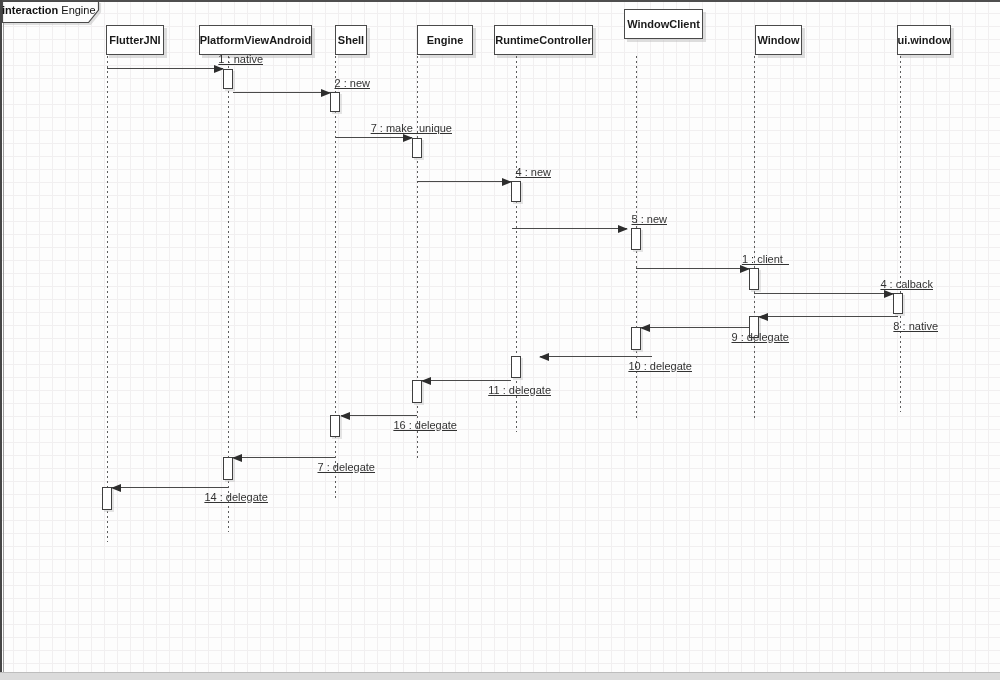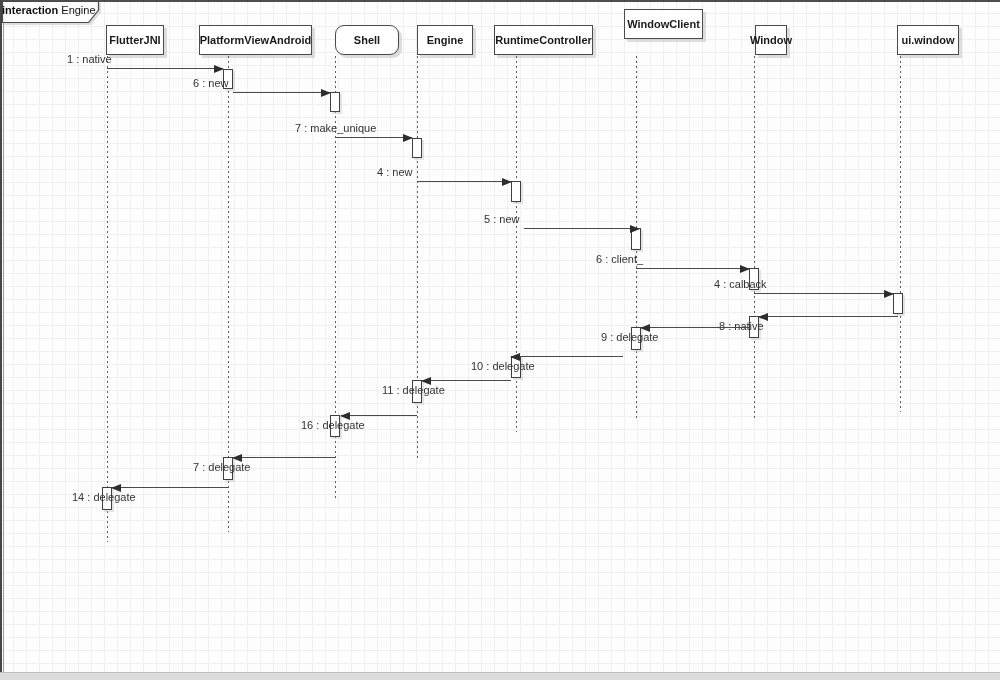--- a/index.html
+++ b/index.html
@@ -42,22 +42,22 @@
     position:absolute; width:10px; box-sizing:border-box;
     background:#ffffff; border:1px solid #3f3f3f;
     box-shadow:2px 2px 0 rgba(190,190,190,.4);
   }
   .message { position:absolute; height:34px; }
   .msg-line { position:absolute; left:0; right:0; top:15px; height:1px; background:#4a4a4a; }
   .arrow { position:absolute; width:0; height:0; top:11.5px;
            border-top:4px solid transparent; border-bottom:4px solid transparent; }
   .arrow-right { right:-1px; border-left:10px solid #2d2d2d; }
   .arrow-left  { left:-1px;  border-right:10px solid #2d2d2d; }
-  .msg-label { position:absolute; left:-40px; right:-40px; text-align:left;
-               font-size:11px; color:#333; white-space:nowrap; }
+  .msg-label { position:absolute; left:-40px; right:-40px; text-align:right;
+               font-size:11px; color:#333; white-space:nowrap;text-decoration:underline; }
   .msg-label.above { top:0px; }
   .msg-label.below { top:19px; }
 </style>
 </head>
 <body>
 
 <div class="canvas">
 
   <div class="top-edge"></div>
   <div class="left-edge"></div>
@@ -76,41 +76,41 @@
 
   <div>
       <div class="lifeline-head" style="left: 78px; top: 25px; width: 58px; height: 30px;">
         <span>FlutterJNI</span>
       </div>
       <div class="lifeline-line" style="left: 107px; top: 56px; height: 486px;"></div>
       <div class="lifeline-head" style="left: 171px; top: 25px; width: 113px; height: 30px;">
         <span>PlatformViewAndroid</span>
       </div>
       <div class="lifeline-line" style="left: 228px; top: 56px; height: 476px;"></div>
-      <div class="lifeline-head" style="left: 307px; top: 25px; width: 64px; height: 30px; border-radius: 9px;">
+      <div class="lifeline-head" style="left: 307px; top: 25px; width: 32px; height: 30px;">
         <span>Shell</span>
       </div>
       <div class="lifeline-line" style="left: 335px; top: 56px; height: 445px;"></div>
       <div class="lifeline-head" style="left: 389px; top: 25px; width: 56px; height: 30px;">
         <span>Engine</span>
       </div>
       <div class="lifeline-line" style="left: 417px; top: 56px; height: 404px;"></div>
       <div class="lifeline-head" style="left: 466px; top: 25px; width: 99px; height: 30px;">
         <span>RuntimeController</span>
       </div>
       <div class="lifeline-line" style="left: 516px; top: 56px; height: 376px;"></div>
       <div class="lifeline-head" style="left: 596px; top: 9px; width: 79px; height: 30px;">
         <span>WindowClient</span>
       </div>
       <div class="lifeline-line" style="left: 636px; top: 56px; height: 364px;"></div>
-      <div class="lifeline-head" style="left: 727px; top: 25px; width: 32px; height: 30px;">
+      <div class="lifeline-head" style="left: 727px; top: 25px; width: 47px; height: 30px;">
         <span>Window</span>
       </div>
       <div class="lifeline-line" style="left: 754px; top: 56px; height: 362px;"></div>
-      <div class="lifeline-head" style="left: 869px; top: 25px; width: 62px; height: 30px;">
+      <div class="lifeline-head" style="left: 869px; top: 25px; width: 54px; height: 30px;">
         <span>ui.window</span>
       </div>
       <div class="lifeline-line" style="left: 900px; top: 56px; height: 356px;"></div>
       <div class="activation" style="left: 223px; top: 69px; height: 20px;"></div>
       <div class="activation" style="left: 330px; top: 92px; height: 20px;"></div>
       <div class="activation" style="left: 412px; top: 138px; height: 20px;"></div>
       <div class="activation" style="left: 511px; top: 181px; height: 21px;"></div>
       <div class="activation" style="left: 631px; top: 228px; height: 22px;"></div>
       <div class="activation" style="left: 749px; top: 268px; height: 22px;"></div>
       <div class="activation" style="left: 893px; top: 293px; height: 21px;"></div>
@@ -122,58 +122,58 @@
       <div class="activation" style="left: 223px; top: 457px; height: 23px;"></div>
       <div class="activation" style="left: 102px; top: 487px; height: 23px;"></div>
       <div class="message" style="left: 107px; top: 53px; width: 116px;">
         <div class="msg-line"></div>
         <div class="arrow arrow-right"></div>
         <div class="msg-label above">1 : native</div>
       </div>
       <div class="message" style="left: 233px; top: 77px; width: 97px;">
         <div class="msg-line"></div>
         <div class="arrow arrow-right"></div>
-        <div class="msg-label above">6 : new</div>
+        <div class="msg-label above">2 : new</div>
       </div>
       <div class="message" style="left: 335px; top: 122px; width: 77px;">
         <div class="msg-line"></div>
         <div class="arrow arrow-right"></div>
         <div class="msg-label above">7 : make_unique</div>
       </div>
       <div class="message" style="left: 417px; top: 166px; width: 94px;">
         <div class="msg-line"></div>
         <div class="arrow arrow-right"></div>
         <div class="msg-label above">4 : new</div>
       </div>
-      <div class="message" style="left: 524px; top: 213px; width: 115px;">
+      <div class="message" style="left: 512px; top: 213px; width: 115px;">
         <div class="msg-line"></div>
         <div class="arrow arrow-right"></div>
         <div class="msg-label above">5 : new</div>
       </div>
       <div class="message" style="left: 636px; top: 253px; width: 113px;">
         <div class="msg-line"></div>
         <div class="arrow arrow-right"></div>
-        <div class="msg-label above">6 : client_</div>
+        <div class="msg-label above">1 : client_</div>
       </div>
       <div class="message" style="left: 754px; top: 278px; width: 139px;">
         <div class="msg-line"></div>
         <div class="arrow arrow-right"></div>
         <div class="msg-label above">4 : calback</div>
       </div>
       <div class="message" style="left: 759px; top: 301px; width: 139px;">
         <div class="msg-line"></div>
         <div class="arrow arrow-left"></div>
         <div class="msg-label below">8 : native</div>
       </div>
       <div class="message" style="left: 641px; top: 312px; width: 108px;">
         <div class="msg-line"></div>
         <div class="arrow arrow-left"></div>
         <div class="msg-label below">9 : delegate</div>
       </div>
-      <div class="message" style="left: 511px; top: 341px; width: 112px;">
+      <div class="message" style="left: 540px; top: 341px; width: 112px;">
         <div class="msg-line"></div>
         <div class="arrow arrow-left"></div>
         <div class="msg-label below">10 : delegate</div>
       </div>
       <div class="message" style="left: 422px; top: 365px; width: 89px;">
         <div class="msg-line"></div>
         <div class="arrow arrow-left"></div>
         <div class="msg-label below">11 : delegate</div>
       </div>
       <div class="message" style="left: 341px; top: 400px; width: 76px;">

